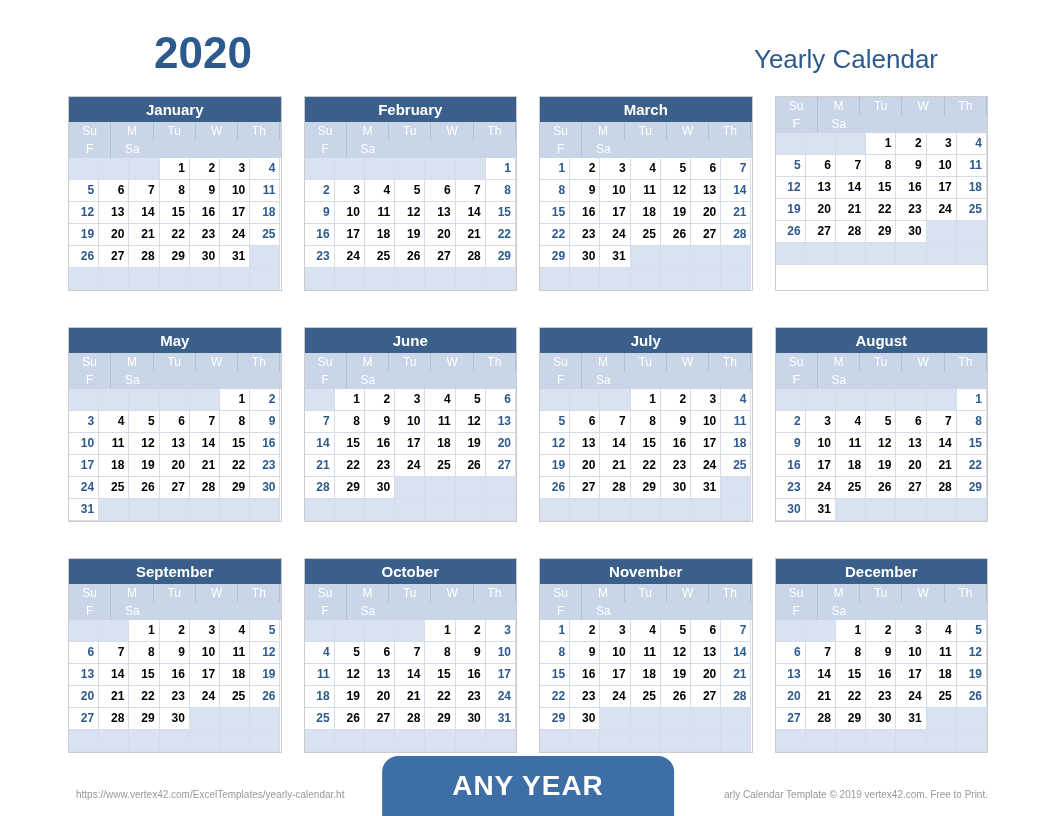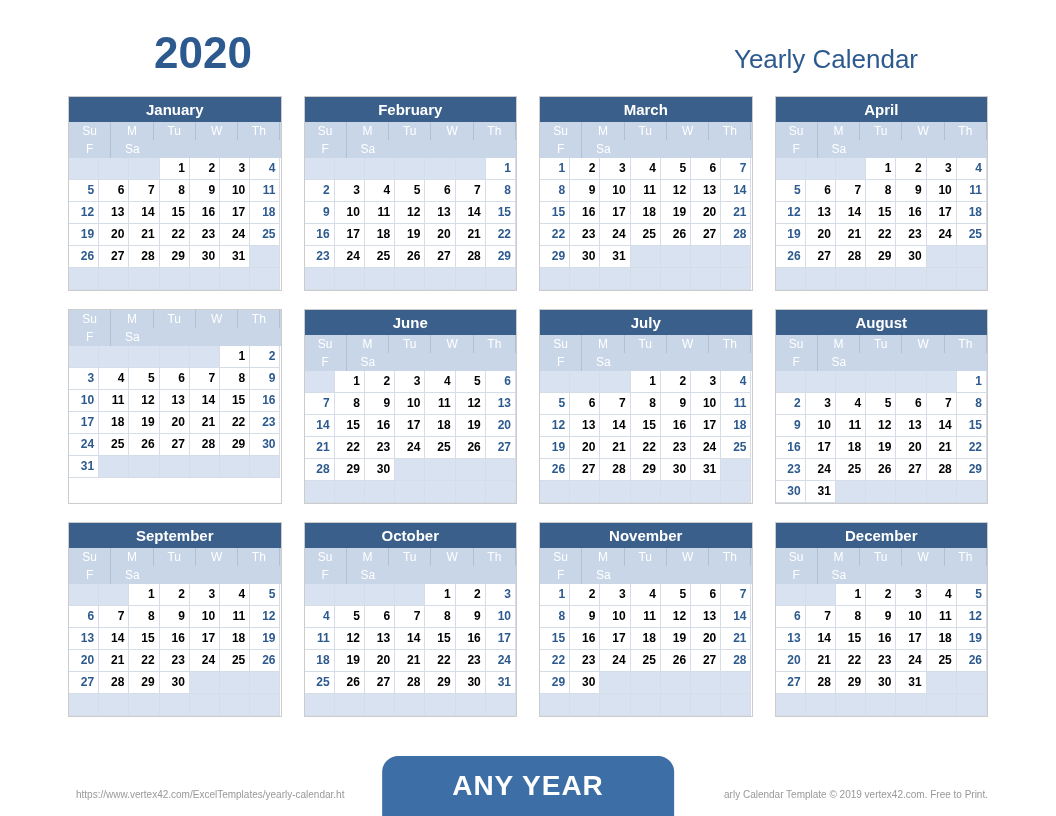--- a/index.html
+++ b/index.html
@@ -1,20 +1,20 @@
 <!DOCTYPE html>
 <html><head>
 <meta charset="utf-8">
 <style>
 *{box-sizing:border-box;margin:0;padding:0}
 body{background:#fff;font-family:Arial,Helvetica,sans-serif;width:1056px;height:816px;margin:0 auto;position:relative;padding:28px 68px 0}
 .header{display:flex;justify-content:space-between;align-items:baseline;margin-bottom:18px;padding:0 10px}
 .year{font-size:44px;font-weight:bold;color:#2d5a8e;margin-left:76px}
-.title{font-size:26px;color:#2d5a8e;margin-right:60px}
-.grid{display:grid;grid-template-columns:repeat(4,1fr);gap:18px 22px}
+.title{font-size:26px;color:#2d5a8e;margin-right:40px}
+.grid{display:grid;grid-template-columns:repeat(4,1fr);gap:36px 22px}
 .month{border:1px solid #ccc}
 .mname{background:#3a5f8a;color:#fff;text-align:center;font-weight:bold;font-size:15px;padding:4px 0}
 .dow{display:grid;grid-template-columns:repeat(5,1fr);background:#c8d6e8}
 .dow div{color:#fff;font-size:12px;text-align:center;padding:2px 0;border-right:1px solid #b0c0d5}
 .dow div:last-child{border-right:none}
 .weeks{display:grid;grid-template-columns:repeat(7,1fr);grid-auto-rows:22px}
 .cell{border-right:1px solid #d5dde8;border-bottom:1px solid #d5dde8;font-size:12px;font-weight:bold;text-align:right;padding:3px 4px 0 0;background:#fff;color:#000}
 .cell.empty{background:#d9e2f0}
 .cell.wknd{color:#2d5a8e}
 .footer{position:absolute;bottom:16px;left:76px;right:68px;font-size:10px;color:#999;display:flex;justify-content:space-between}
@@ -191,21 +191,20 @@
         <div class="cell empty"></div>
         <div class="cell empty"></div>
         <div class="cell empty"></div>
         <div class="cell empty"></div>
         <div class="cell empty"></div>
         <div class="cell empty"></div>
         <div class="cell empty"></div>
       </div>
     </div>
     <div class="month">
-      <div class="mname">April</div>
       <div class="dow">
         <div>Su</div>
         <div>M</div>
         <div>Tu</div>
         <div>W</div>
         <div>Th</div>
         <div>F</div>
         <div>Sa</div>
       </div>
       <div class="weeks">
@@ -247,20 +246,21 @@
         <div class="cell empty"></div>
         <div class="cell empty"></div>
         <div class="cell empty"></div>
         <div class="cell empty"></div>
         <div class="cell empty"></div>
         <div class="cell empty"></div>
         <div class="cell empty"></div>
       </div>
     </div>
     <div class="month">
+      <div class="mname">May</div>
       <div class="dow">
         <div>Su</div>
         <div>M</div>
         <div>Tu</div>
         <div>W</div>
         <div>Th</div>
         <div>F</div>
         <div>Sa</div>
       </div>
       <div class="weeks">

